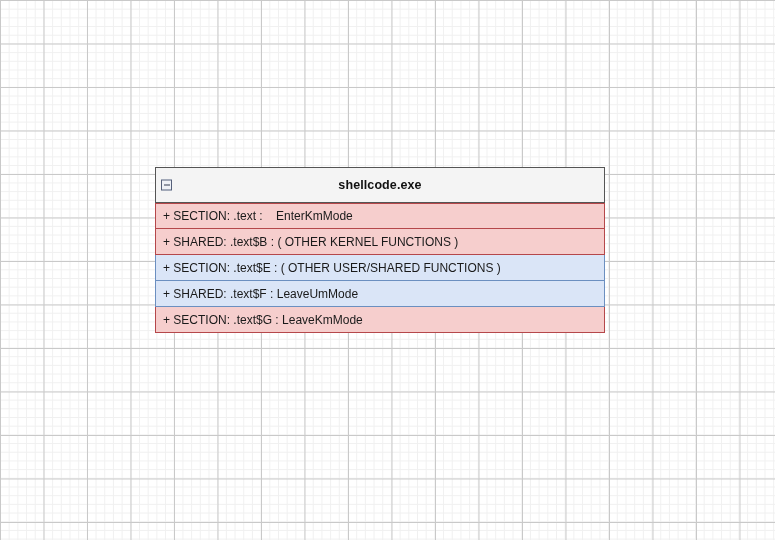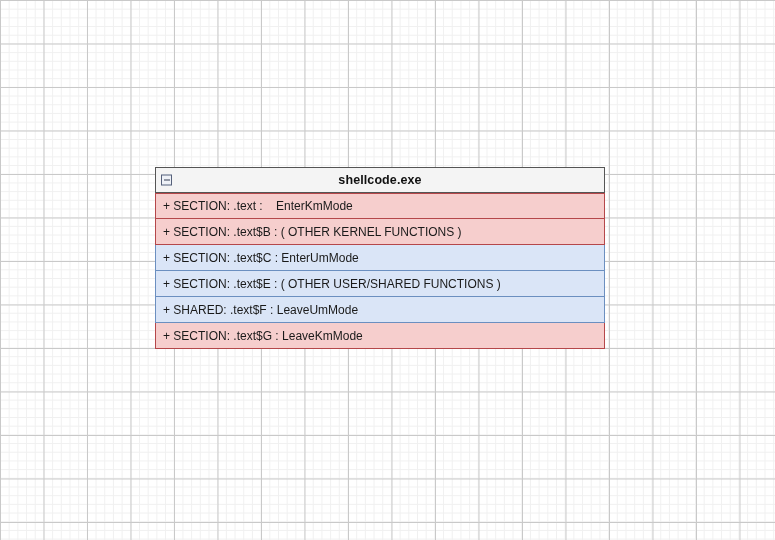--- a/index.html
+++ b/index.html
@@ -37,21 +37,21 @@
   #uml-node {
     position: absolute;
     left: 155px;
     top: 167px;
     width: 450px;
     box-sizing: border-box;
   }
 
   .node-header {
     position: relative;
-    height: 26px;
+    height: 36px;
     box-sizing: border-box;
     background: #f4f4f4;
     border: 1px solid #555555;
     display: flex;
     align-items: center;
     justify-content: center;
   }
   .node-title {
     font-size: 12.5px;
     font-weight: bold;
@@ -119,22 +119,21 @@
 
     <div class="node-header">
       <div class="collapse-icon">
         <span></span>
       </div>
       <div class="node-title">shellcode.exe</div>
     </div>
 
     <div id="row-container">
         <div class="node-row kernel" style="border-top: 1px solid rgb(181, 71, 74);">+ SECTION: .text :    EnterKmMode</div>
-        <div class="node-row kernel">+ SECTION: .text$B : ( OTHER KERNEL FUNCTIONS )</div>
-        <div class="node-row user">+ SECTION: .text$C : EnterUmMode</div>
+        <div class="node-row kernel">+ SHARED: .text$B : ( OTHER KERNEL FUNCTIONS )</div>
         <div class="node-row user">+ SECTION: .text$E : ( OTHER USER/SHARED FUNCTIONS )</div>
         <div class="node-row user">+ SHARED: .text$F : LeaveUmMode</div>
         <div class="node-row kernel">+ SECTION: .text$G : LeaveKmMode</div>
       </div>
 
   </div>
 
 </div>
 
 </body></html>

